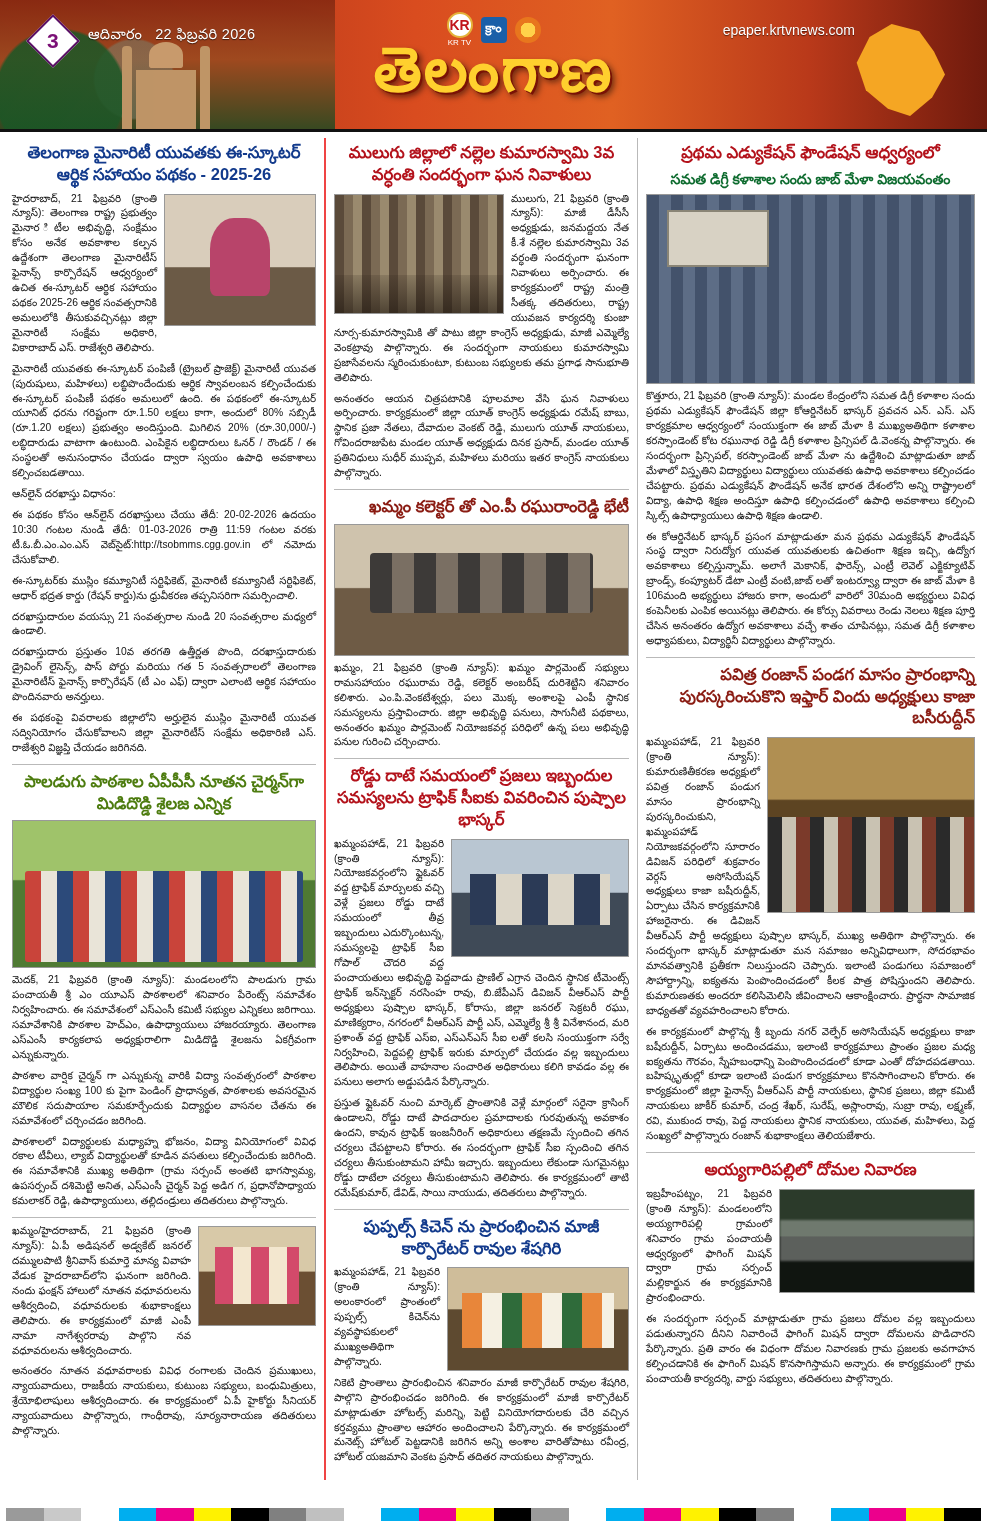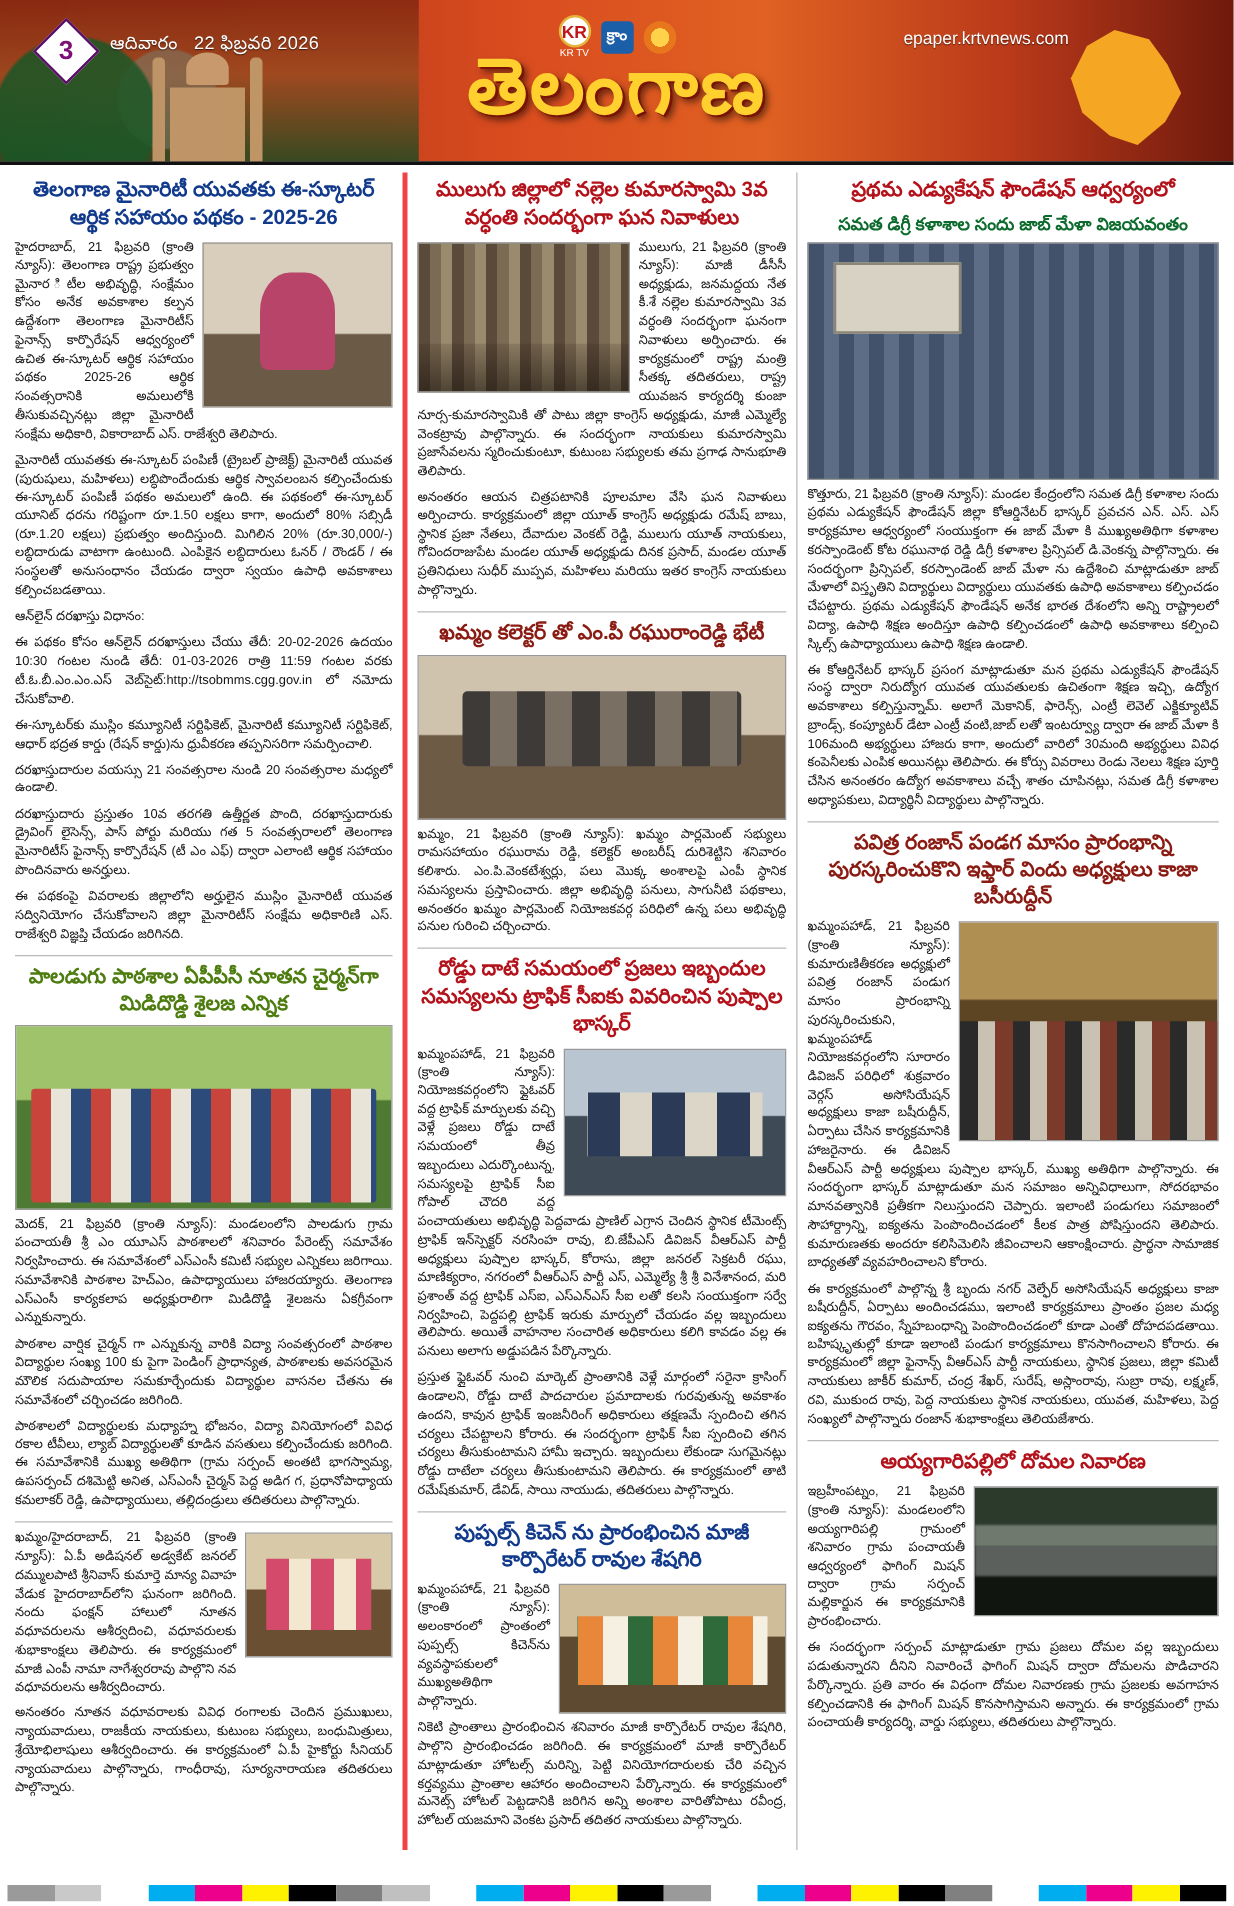--- a/index.html
+++ b/index.html
@@ -92,31 +92,31 @@
     background:#f5a623;
     clip-path: polygon(42% 0%, 72% 8%, 88% 30%, 100% 55%, 86% 80%, 62% 100%, 38% 92%, 14% 72%, 4% 42%, 18% 14%);
   }
 
   
   .content {
     position:relative; width:987px; height:1348px; padding:6px 8px 0 8px;
     display:flex; gap:0;
   }
   .col { position:relative; }
-  .col-1 { width:318px; padding:0 8px 0 4px; border-right:4px solid #ef4444; }
+  .col-1 { width:318px; padding:0 8px 0 4px; border-right:2px solid #ef4444; }
   .col-2 { width:312px; padding:0 8px; border-right:1px solid #b9b9b9; }
   .col-3 { width:341px; padding:0 4px 0 8px; }
 
   h2.hl {
     font-size:16.5px; line-height:1.32; color:#1a3a8f; font-weight:bold;
     text-align:center; margin:4px 0 6px 0;
   }
   h2.hl.red { color:#b3121b; }
   h2.hl.green { color:#0d6b2e; }
-  h2.hl.maroon { color:#8a1b12; }
+  h2.hl.maroon { color:#8a1b12;text-align:right; }
   h2.hl.purple { color:#4d7c0f; }
   h2.hl.dblue { color:#123a8c; }
 
   .rule { border-top:1px solid #b9b9b9; margin:8px 0 6px 0; }
 
   p.body {
     font-size:10.3px; line-height:1.45; text-align:justify; margin:0 0 6px 0;
     color:#111; hyphens:auto;
   }
 

